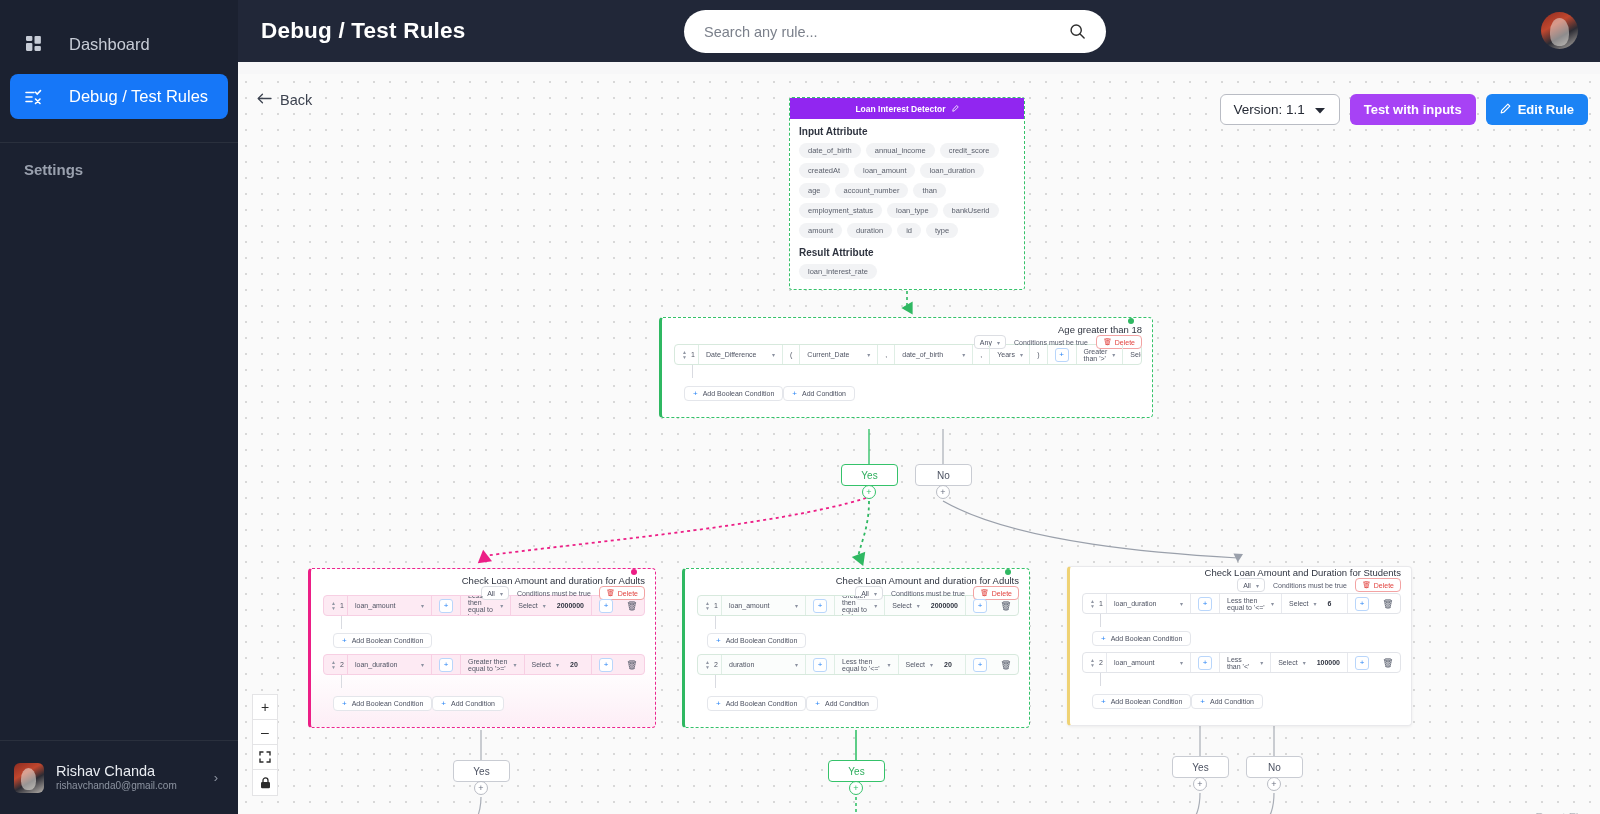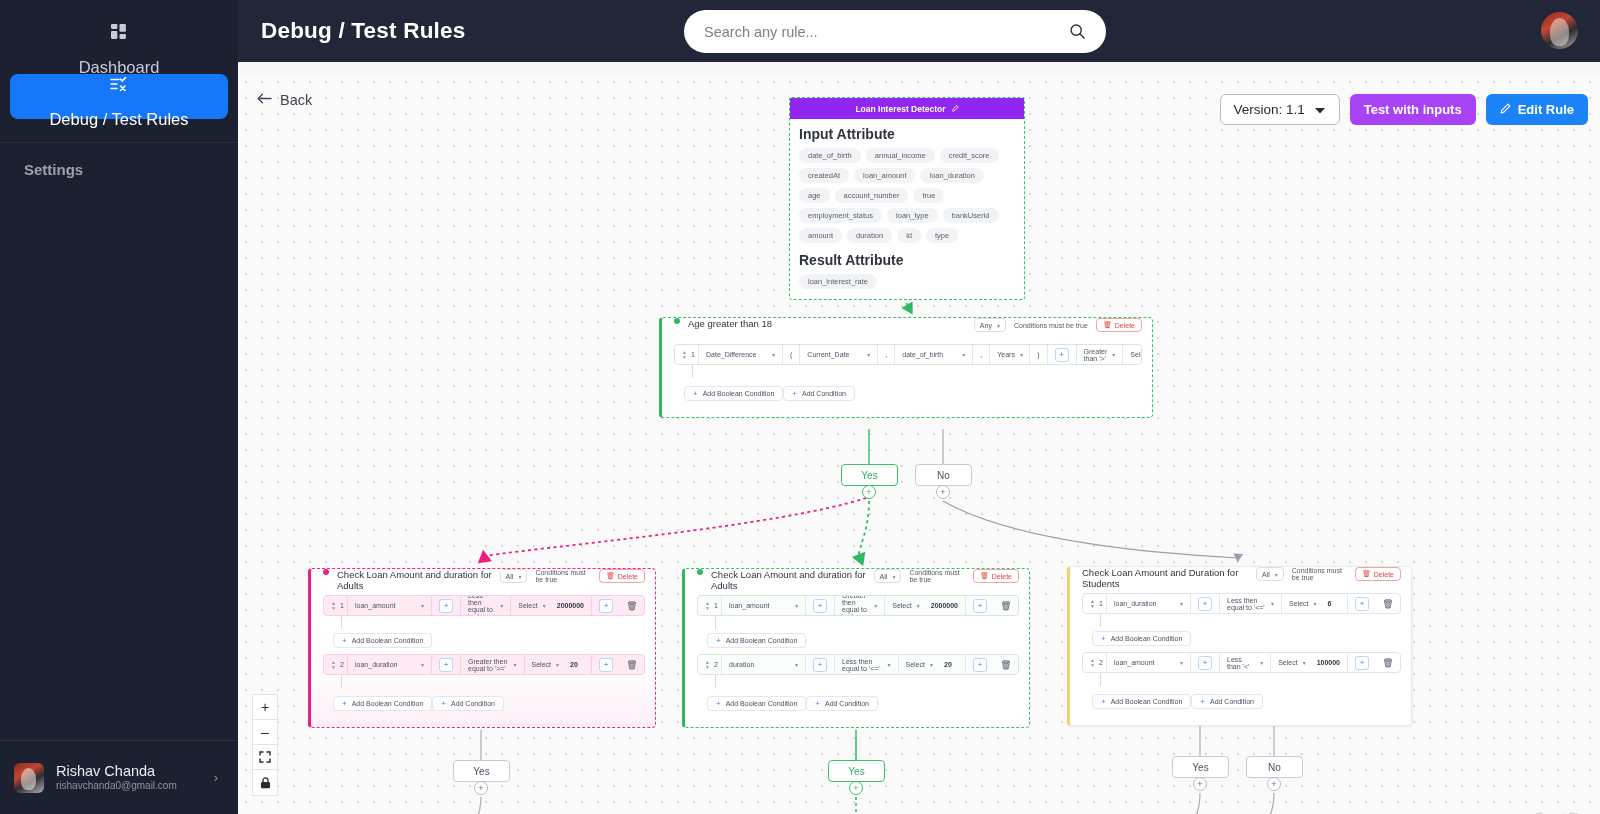--- a/index.html
+++ b/index.html
@@ -26,25 +26,24 @@
     color: #e80ee8;
   }
   #collapse-btn {
     width: 21px; height: 21px; border-radius: 50%;
     background: #2b3242; color: #aab1bd;
     display: flex; align-items: center; justify-content: center;
     font-size: 10px; cursor: pointer;
   }
   .nav-list { margin-top: 22px; padding: 0 10px; }
   .nav-item {
-    display: flex; align-items: center; gap: 16px;
+    display: flex; align-items: center; gap: 25px;
     height: 45px; padding: 0 14px; border-radius: 8px;
     color: #c7ccd6; font-size: 16.5px; cursor: pointer;
     margin-bottom: 7px;
-    flex-direction: column;
   }
   .nav-item.active { background: #1677f8; color: #fff; font-weight: 500; }
   .nav-icon { width: 20px; height: 20px; flex: 0 0 20px; display:flex; align-items:center; justify-content:center;}
   .nav-icon svg { display:block; }
   #nav-divider { height: 1px; background: #2a303d; margin: 16px 0 0 0; }
   .nav-section-title {
     color: #9aa1ae; font-size: 15px; font-weight: 600;
     padding: 18px 24px 6px 24px;
   }
   #user-box {
@@ -154,34 +153,34 @@
     border: 1.5px dashed #35c26a; border-radius: 3px;
     background: #fff;
   }
   #start-header {
     background: #9126f0; color: #fff; height: 21px;
     display: flex; align-items: center; justify-content: center; gap: 6px;
     font-size: 8.5px; font-weight: 700;
   }
   #start-body { padding: 7px 9px 10px 9px; }
   .attr-section-title {
-    font-size: 14px; font-weight: 700; color: #2f3440; margin-bottom: 6px;
+    font-size: 10px; font-weight: 700; color: #2f3440; margin-bottom: 6px;
   }
   .chip-wrap { display: flex; flex-wrap: wrap; gap: 5px; margin-bottom: 9px; }
   .chip {
     background: #f2f3f5; border-radius: 9px; padding: 3px 9px;
     font-size: 7.5px; color: #5c616d; white-space: nowrap;
   }
 
   
   .cnode {
     background: #fff; border-radius: 4px; position: absolute;
   }
   .cnode-head {
-    display: flex; align-items: flex-start; height: 22px; padding: 0 10px 0 12px;
+    display: flex; align-items: flex-end; height: 22px; padding: 0 10px 0 12px; flex-direction: column;
   }
   .cnode-dot { width: 6px; height: 6px; border-radius: 50%; margin-right: 8px; flex:0 0 6px;}
   .cnode-title { font-size: 9.5px; color: #2f3440; }
   .cnode-head-right { margin-left: auto; display: flex; align-items: center; gap: 8px; }
   .mini-select {
     border: 1px solid #dcdee3; border-radius: 4px; height: 14px;
     display: flex; align-items: center; gap: 5px; padding: 0 5px;
     font-size: 7px; color: #4b5060; background: #fff;
   }
   .cond-must {
@@ -433,21 +432,21 @@
       <div class="attr-section-title">Input Attribute</div>
       <div class="chip-wrap" id="input-chips">
           <span class="chip">date_of_birth</span>
           <span class="chip">annual_income</span>
           <span class="chip">credit_score</span>
           <span class="chip">createdAt</span>
           <span class="chip">loan_amount</span>
           <span class="chip">loan_duration</span>
           <span class="chip">age</span>
           <span class="chip">account_number</span>
-          <span class="chip">true</span>
+          <span class="chip">than</span>
           <span class="chip">employment_status</span>
           <span class="chip">loan_type</span>
           <span class="chip">bankUserid</span>
           <span class="chip">amount</span>
           <span class="chip">duration</span>
           <span class="chip">id</span>
           <span class="chip">type</span>
         </div>
       <div class="attr-section-title">Result Attribute</div>
       <div class="chip-wrap" id="result-chips" style="margin-bottom:0">

